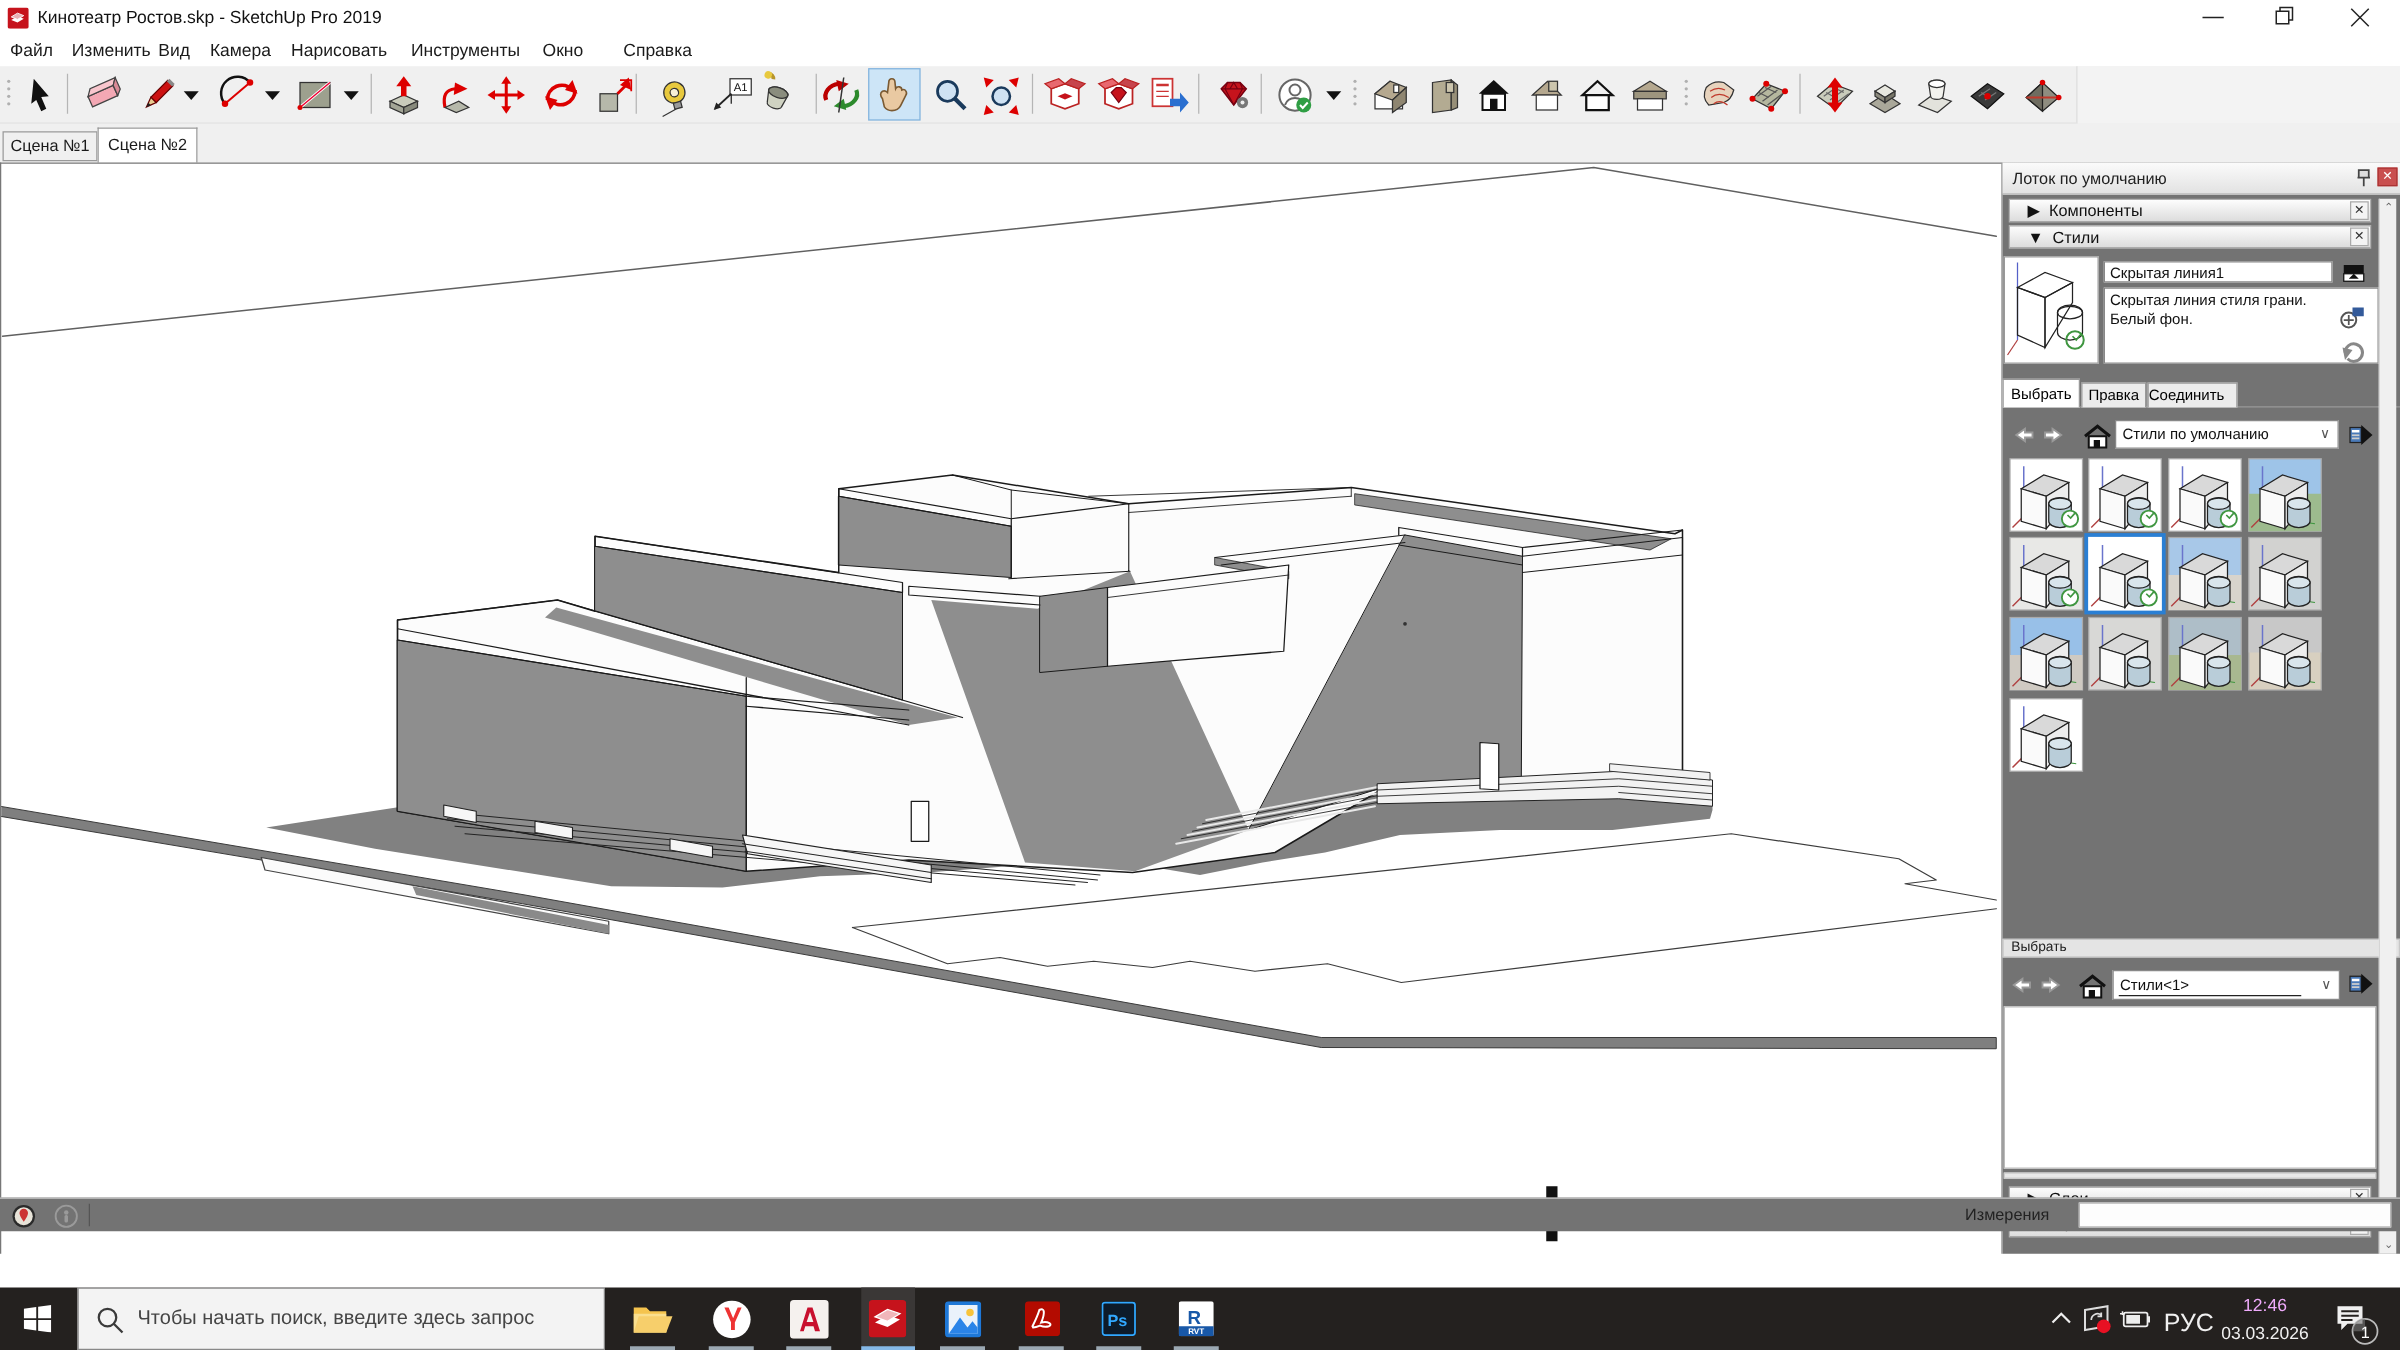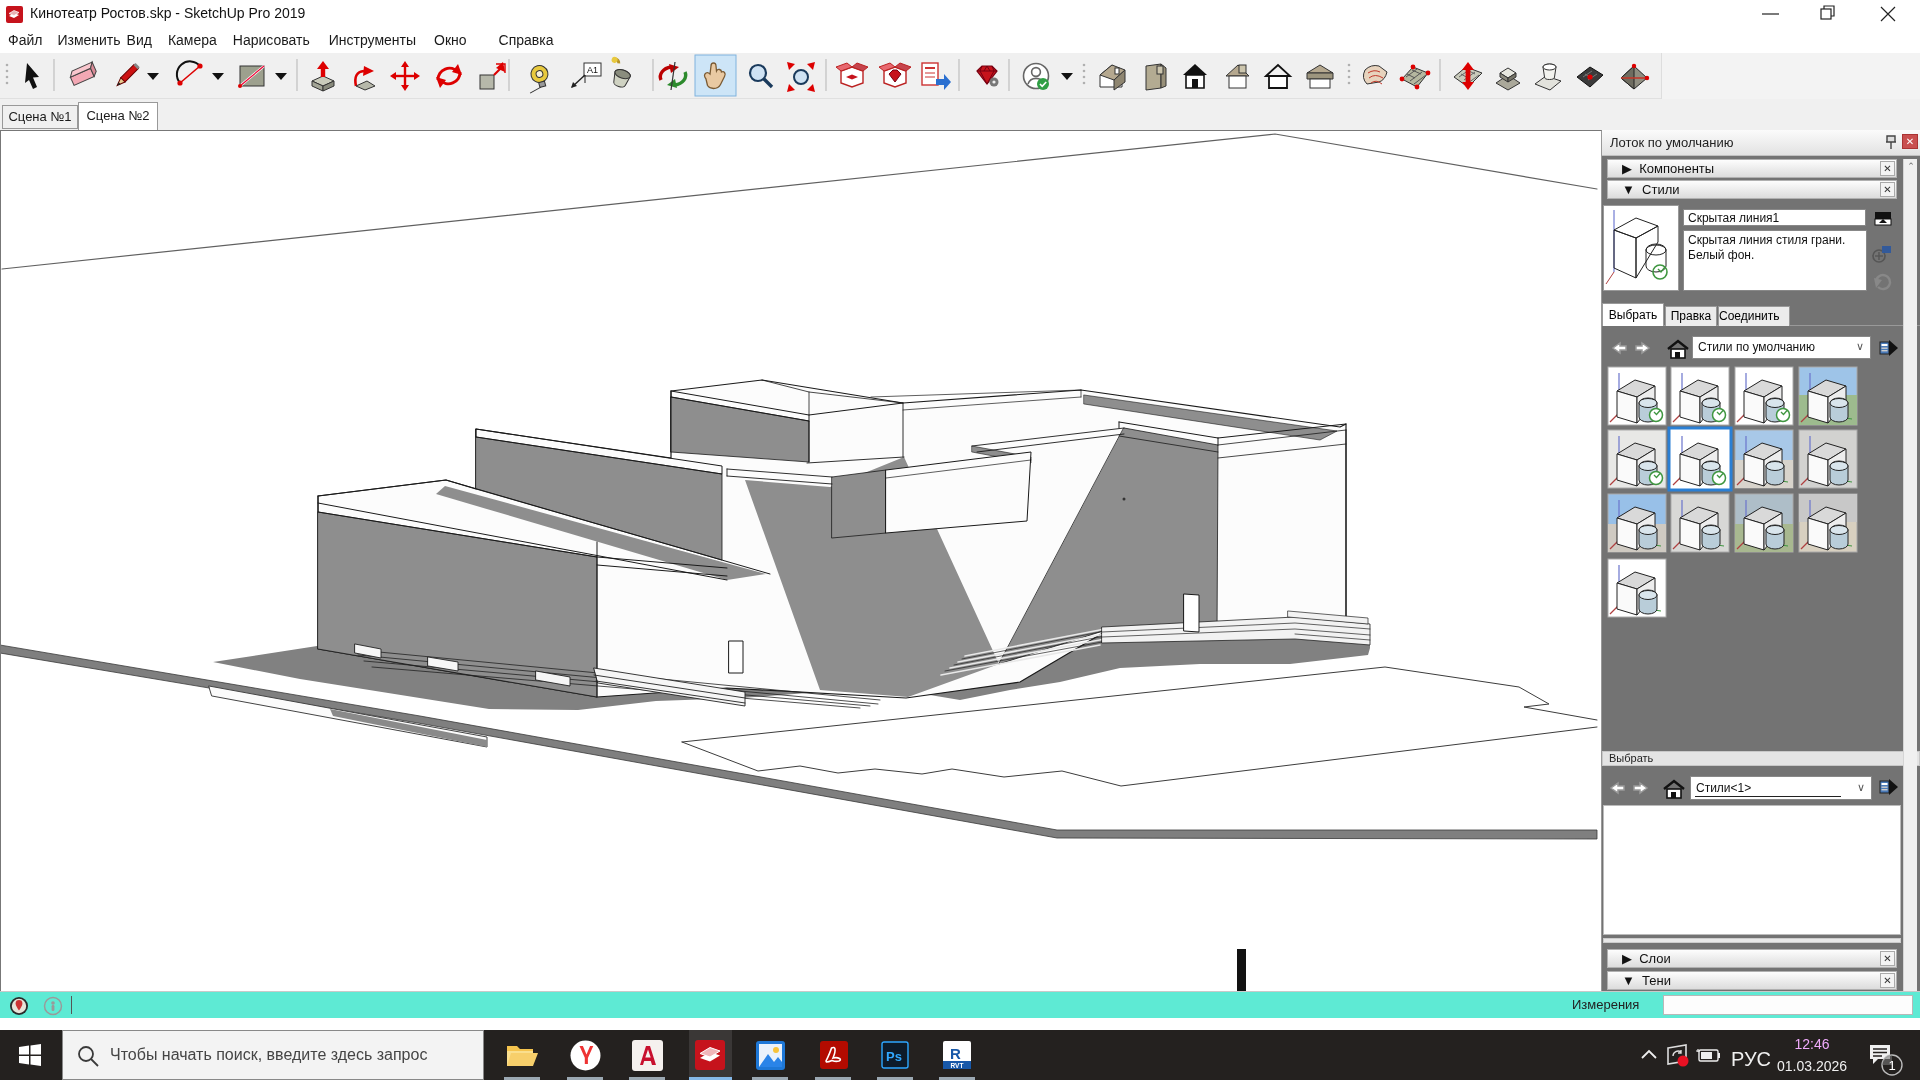--- a/index.html
+++ b/index.html
@@ -5,21 +5,21 @@
 html,body{width:1920px;height:1080px;overflow:hidden;font-family:"Liberation Sans",sans-serif;background:#fff}
 .abs{position:absolute}
 #titlebar{left:0;top:0;width:1920px;height:28px;background:#fff}
 #menubar{left:0;top:28px;width:1920px;height:25px;background:#fff}
 #menubar span{display:inline-block;font-size:14px;color:#1a1a1a;margin-top:4px}
 #toolbar{left:0;top:53px;width:1920px;height:46px;background:#f0f0f0;border-bottom:1px solid #e0e0e0}
 #tabrow{left:0;top:99px;width:1920px;height:31px;background:#f0f0f0}
 .tab{position:absolute;top:3px;height:43px;font-size:13px;color:#1a1a1a;text-align:center;line-height:25px}
 #viewport{left:0;top:130px;width:1602px;height:873px;background:#fff;border-top:1px solid #777;border-left:1px solid #777;border-right:1px solid #999}
 #tray{left:1602px;top:130px;width:318px;height:873px;background:#737373;font-size:12px}
-#statusbar{left:0;top:991px;width:1920px;height:27px;background:#5eead4;border-top:1px solid #c9c9c9}
+#statusbar{left:0;top:958px;width:1920px;height:27px;background:#737373;border-top:1px solid #c9c9c9}
 #taskbar{left:0;top:1030px;width:1920px;height:50px;background:#24211f}
 .hdr{position:absolute;left:5px;width:290px;height:19px;background:linear-gradient(#fdfdfd,#dcdcdc);border:1px solid #b0b0b0;font-size:13px;color:#111;line-height:17px}
 .hdr .x{position:absolute;right:1px;top:1px;width:15px;height:15px;border:1px solid #aaa;background:#f4f4f4;text-align:center;line-height:13px;font-size:10px;color:#333}
 </style></head>
 <body>
 
 <div class="abs" id="titlebar">
   <svg class="abs" style="left:6px;top:6px" width="17" height="17" viewBox="0 0 17 17">
       <rect x="0" y="0" width="17" height="17" rx="2" fill="#c6131c"></rect>
       <path d="M3 10 L8 7 L13 9 L8 12 Z" fill="#fff"></path>
@@ -378,21 +378,21 @@
           <polygon points="10,24 10,62 32,72 32,32"></polygon>
           <polygon points="32,72 32,32 54,20 54,36"></polygon>
           <path d="M42 44 a10 6 0 0 1 20 0 l0 16 a10 6 0 0 1 -20 0 Z"></path>
           <ellipse cx="52" cy="44" rx="10" ry="5"></ellipse>
           <circle cx="56" cy="66" r="7" stroke="#3f9640" stroke-width="1.6"></circle>
           <path d="M54 63 l3 3 4 -5" stroke="#3f9640" stroke-width="1.4"></path>
         </g>
       </svg>
   </div>
   <div class="abs" style="left:81px;top:79px;width:183px;height:17px;background:#fff;border:1px solid #888;font-size:12px;color:#111;padding:1px 4px">Скрытая линия1</div>
-  <div class="abs" style="left:81px;top:100px;width:184px;height:61px;background:#fff;border:1px solid #888;font-size:12px;color:#111;padding:2px 4px;line-height:15px">Скрытая линия стиля грани.<br>Белый фон.</div>
+  <div class="abs" style="left:81px;top:100px;width:220px;height:61px;background:#fff;border:1px solid #888;font-size:12px;color:#111;padding:2px 4px;line-height:15px">Скрытая линия стиля грани.<br>Белый фон.</div>
   <svg class="abs" style="left:270px;top:80px" width="22" height="82" viewBox="0 0 22 82">
       <g>
         <rect x="3" y="2" width="16" height="7" fill="#111"></rect>
         <rect x="3" y="9" width="16" height="6" fill="#fff" stroke="#111"></rect>
         <polygon points="7,13 15,13 11,9" fill="#111"></polygon>
         <circle cx="7" cy="46" r="6" fill="none" stroke="#555" stroke-width="1.6"></circle>
         <line x1="7" y1="42" x2="7" y2="50" stroke="#555" stroke-width="1.4"></line>
         <line x1="3" y1="46" x2="11" y2="46" stroke="#555" stroke-width="1.4"></line>
         <rect x="10" y="36" width="9" height="7" fill="#335a9a"></rect>
         <path d="M4 72 a7 7 0 1 1 2 5" fill="none" stroke="#888" stroke-width="2.4"></path>
@@ -610,21 +610,21 @@
       <circle cx="17" cy="17" r="5.5" fill="#e81123"></circle>
     </svg>
   <svg class="abs" style="left:1695px;top:17px" width="26" height="16" viewBox="0 0 26 16">
       <rect x="4" y="3" width="19" height="11" rx="1.5" fill="none" stroke="#eee" stroke-width="1.4"></rect>
       <rect x="23" y="6" width="2" height="5" fill="#eee"></rect>
       <rect x="6" y="5" width="11" height="7" fill="#eee"></rect>
       <path d="M3 5 v-3 M1 4 h4" stroke="#eee" stroke-width="1.2"></path>
     </svg>
   <div class="abs" style="left:1731px;top:18px;font-size:20px;color:#f0f0f0">РУС</div>
   <div class="abs" style="left:1770px;top:6px;width:84px;text-align:center;font-size:14px;color:#f0abfc">12:46</div>
-  <div class="abs" style="left:1770px;top:28px;width:84px;text-align:center;font-size:14px;color:#f0f0f0">01.03.2026</div>
+  <div class="abs" style="left:1770px;top:28px;width:84px;text-align:center;font-size:14px;color:#f0f0f0">03.03.2026</div>
   <svg class="abs" style="left:1868px;top:13px" width="36" height="34" viewBox="0 0 36 34">
       <path d="M2 2 h20 v14 h-12 l-5 5 v-5 h-3 Z" fill="#f0f0f0"></path>
       <path d="M5 6 h14 M5 9.5 h14 M5 13 h9" stroke="#24211f" stroke-width="1.6"></path>
       <circle cx="24" cy="22" r="10" fill="none" stroke="#bbb" stroke-width="1.4"></circle>
       <path d="M24 22 m-10 0 a10 10 0 0 1 10 -10 l0 10 Z" fill="#777" opacity="0.6"></path>
       <text x="20.5" y="27" font-size="13" fill="#fff" font-family="Liberation Sans">1</text>
     </svg>
 </div>
 
 </body></html>

